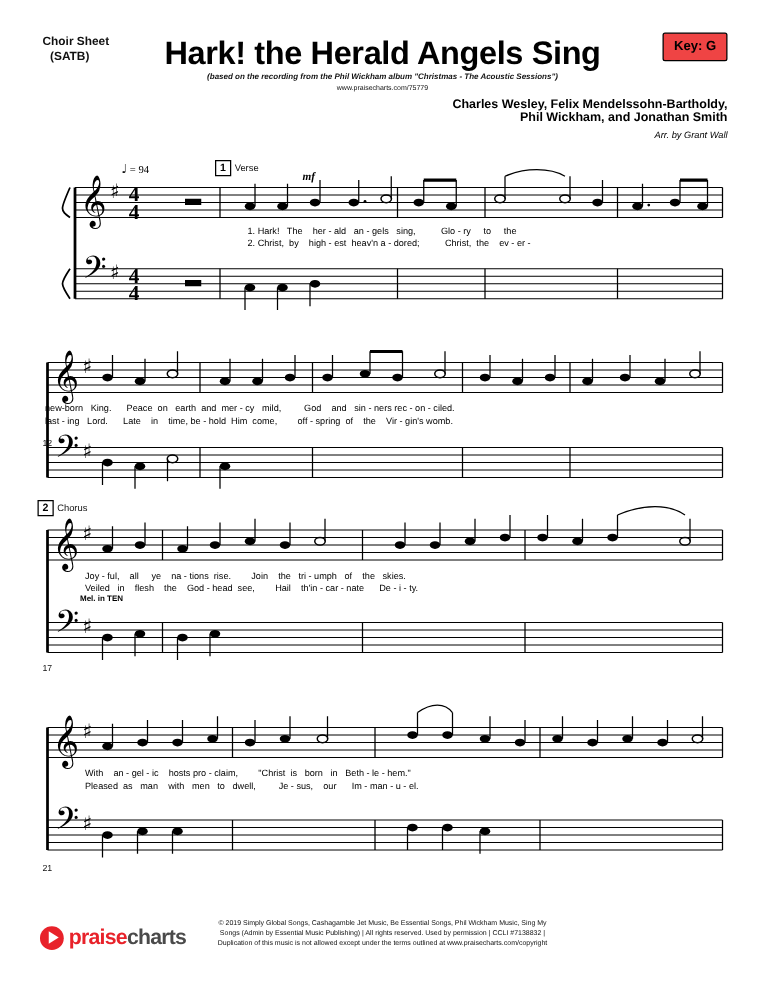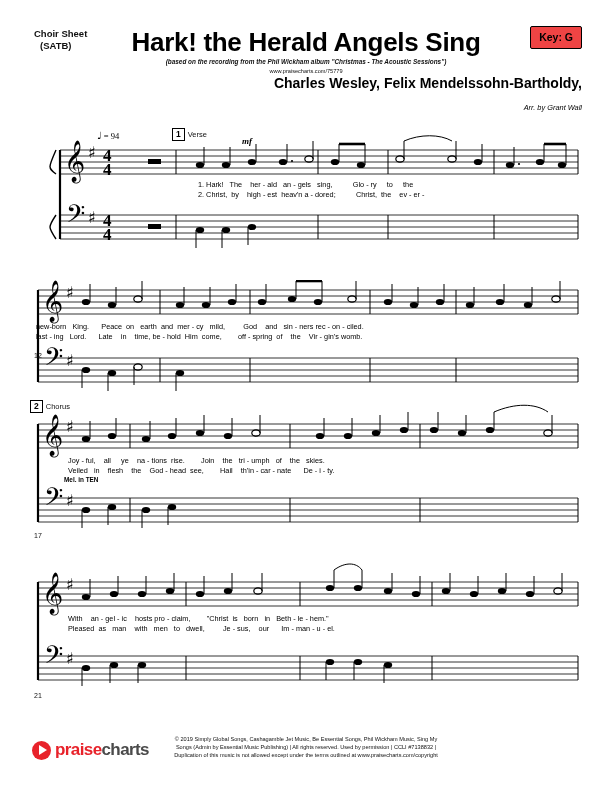--- a/index.html
+++ b/index.html
@@ -76,21 +76,21 @@
     padding: 4px 8px 5px 8px;
     font-size: 10.5px;
     font-weight: bold;
     background: #ef4444;
   }
   .writers {
     position: absolute;
     right: 30px;
     top: 78px;
     text-align: right;
-    font-size: 14px;
+    font-size: 10px;
     font-weight: bold;
     line-height: 11px;
     color: #000;
   }
   .arranger {
     position: absolute;
     right: 30px;
     top: 103px;
     text-align: center;
     font-size: 7.4px;
@@ -208,20 +208,21 @@
   </div>
 
   <div class="song-title">Hark! the Herald Angels Sing</div>
   <div class="based-on">(based on the recording from the Phil Wickham album "Christmas - The Acoustic Sessions")</div>
   <div class="pc-url">www.praisecharts.com/75779</div>
 
   <div class="key-box">Key: G</div>
 
   <div class="writers">
     <div>Charles Wesley, Felix Mendelssohn-Bartholdy,</div>
+    <div>Phil Wickham, and Jonathan Smith</div>
   </div>
   <div class="arranger">Arr. by Grant Wall</div>
 
   <div class="system" style="top:130px; height:130px;">
 
     <div class="tempo" style="left:97px; top:0px;">
       <span class="note">♩</span>
       <span>= 94</span>
     </div>
 

